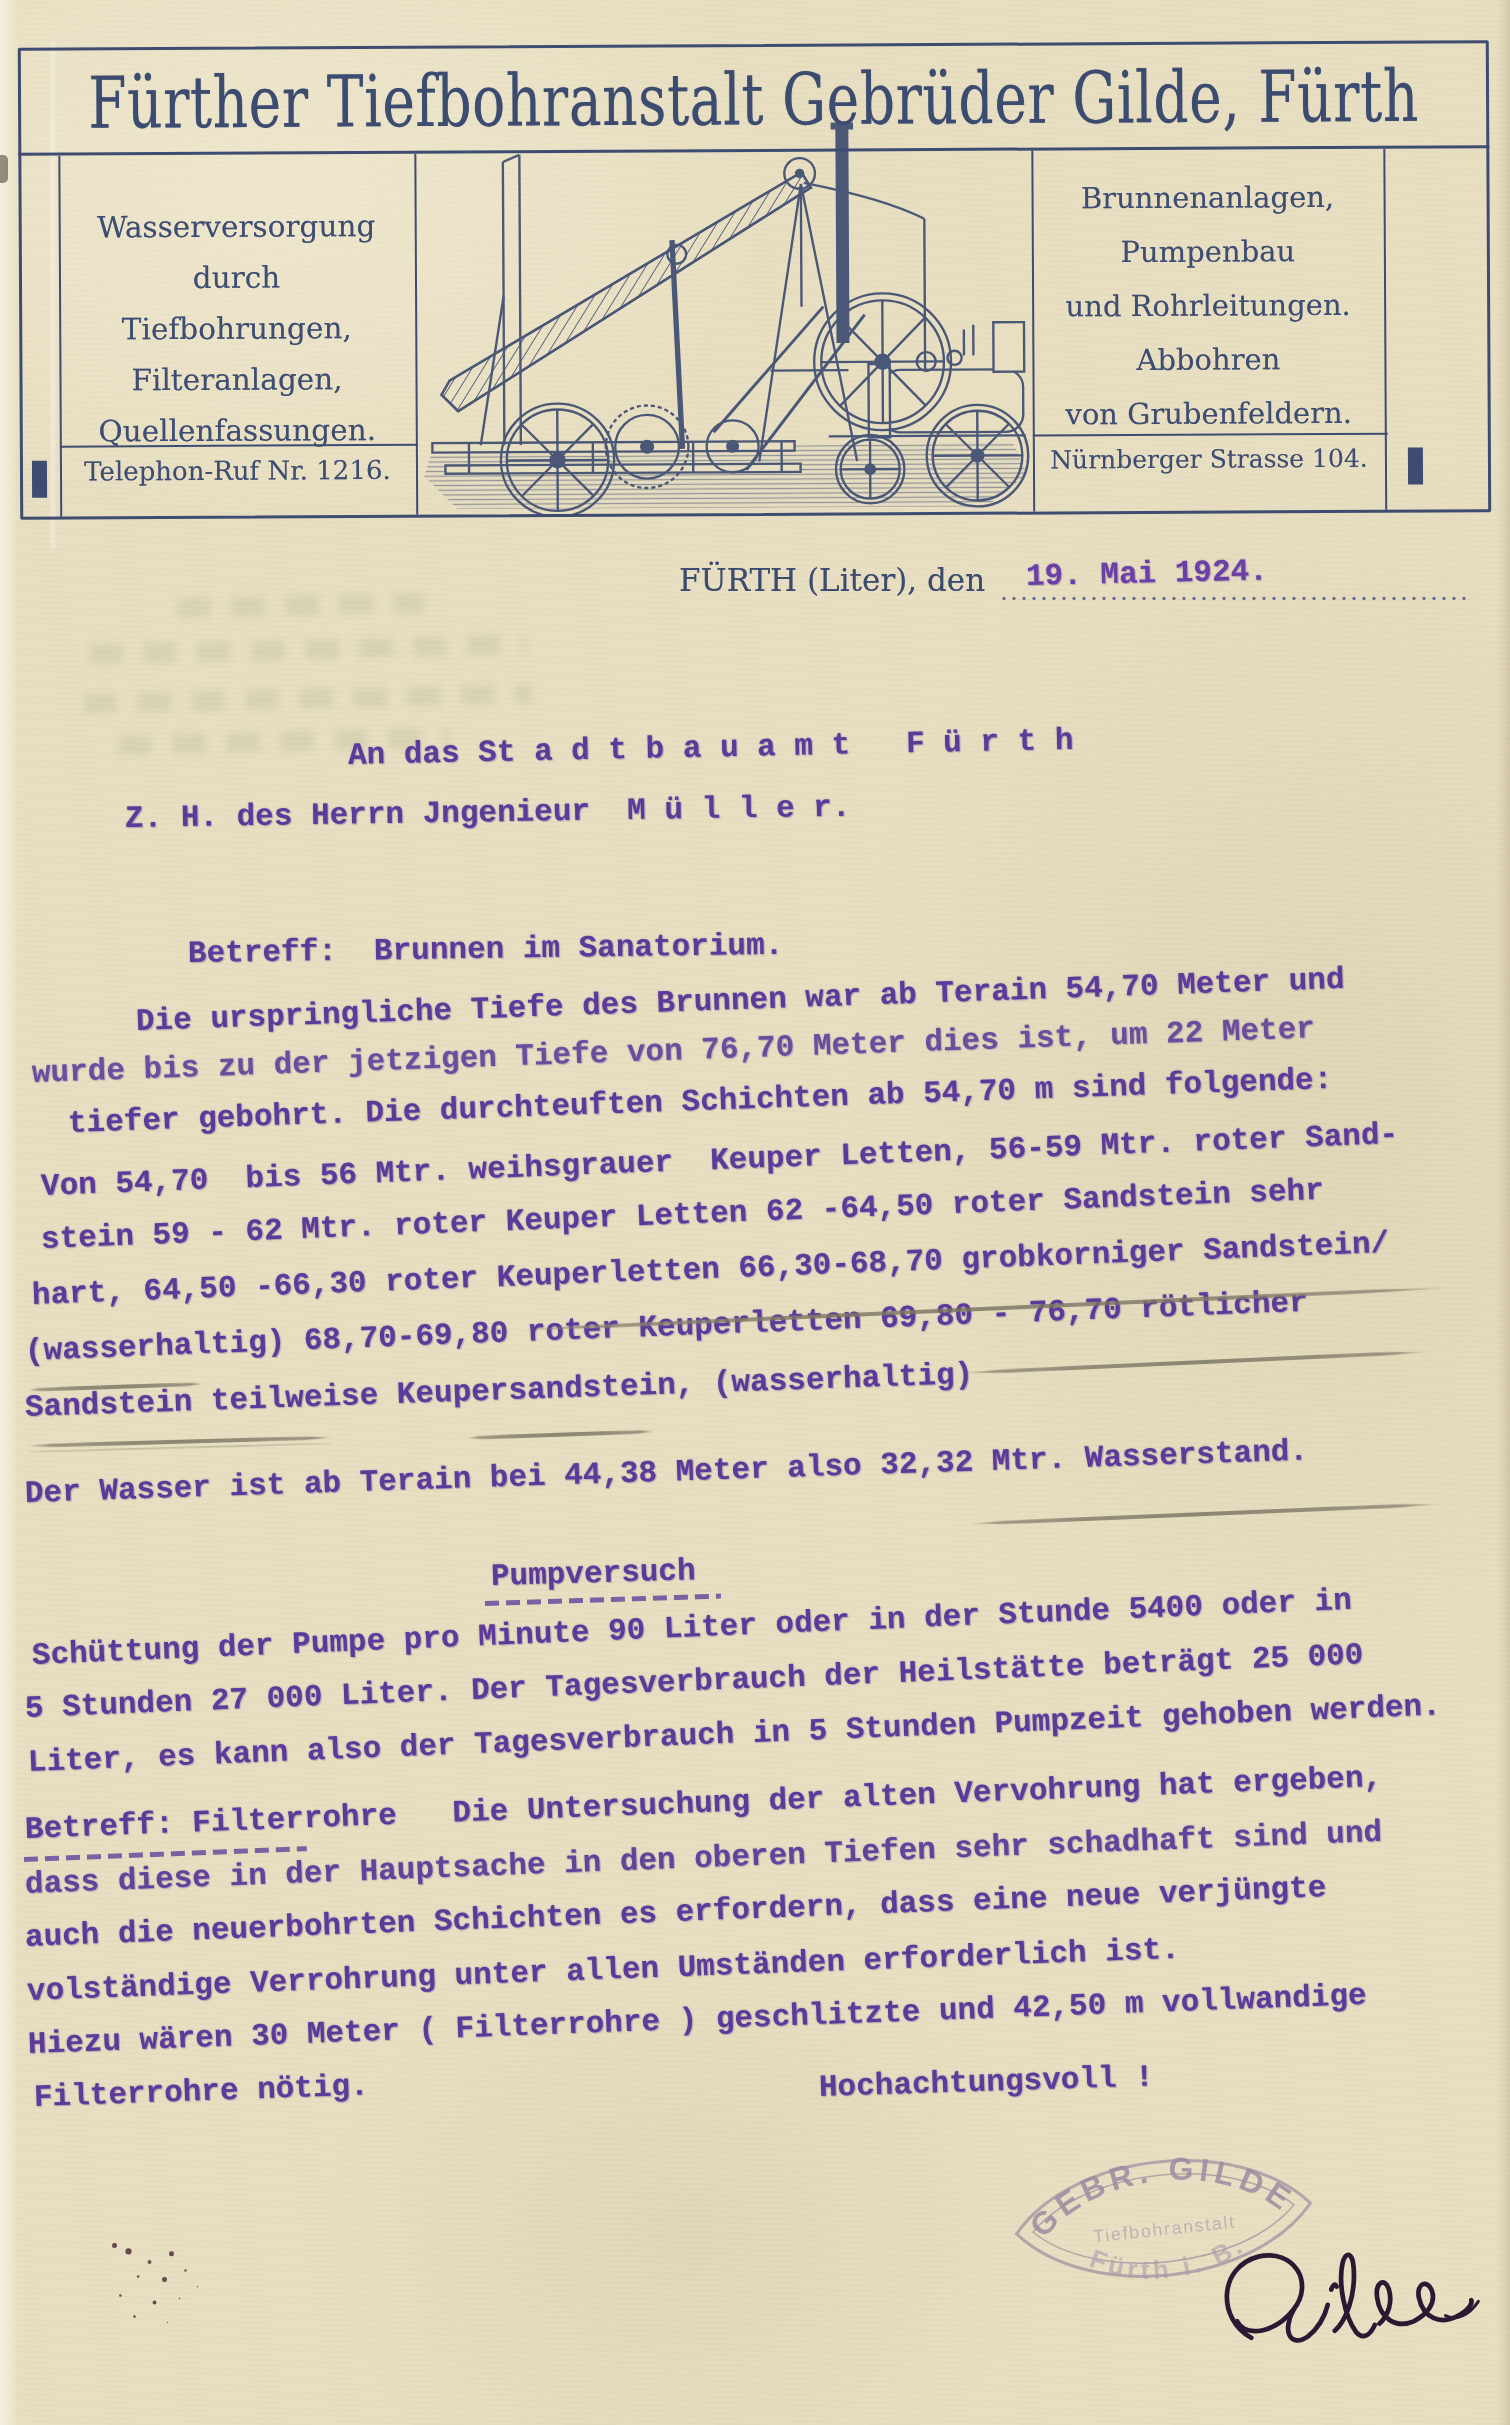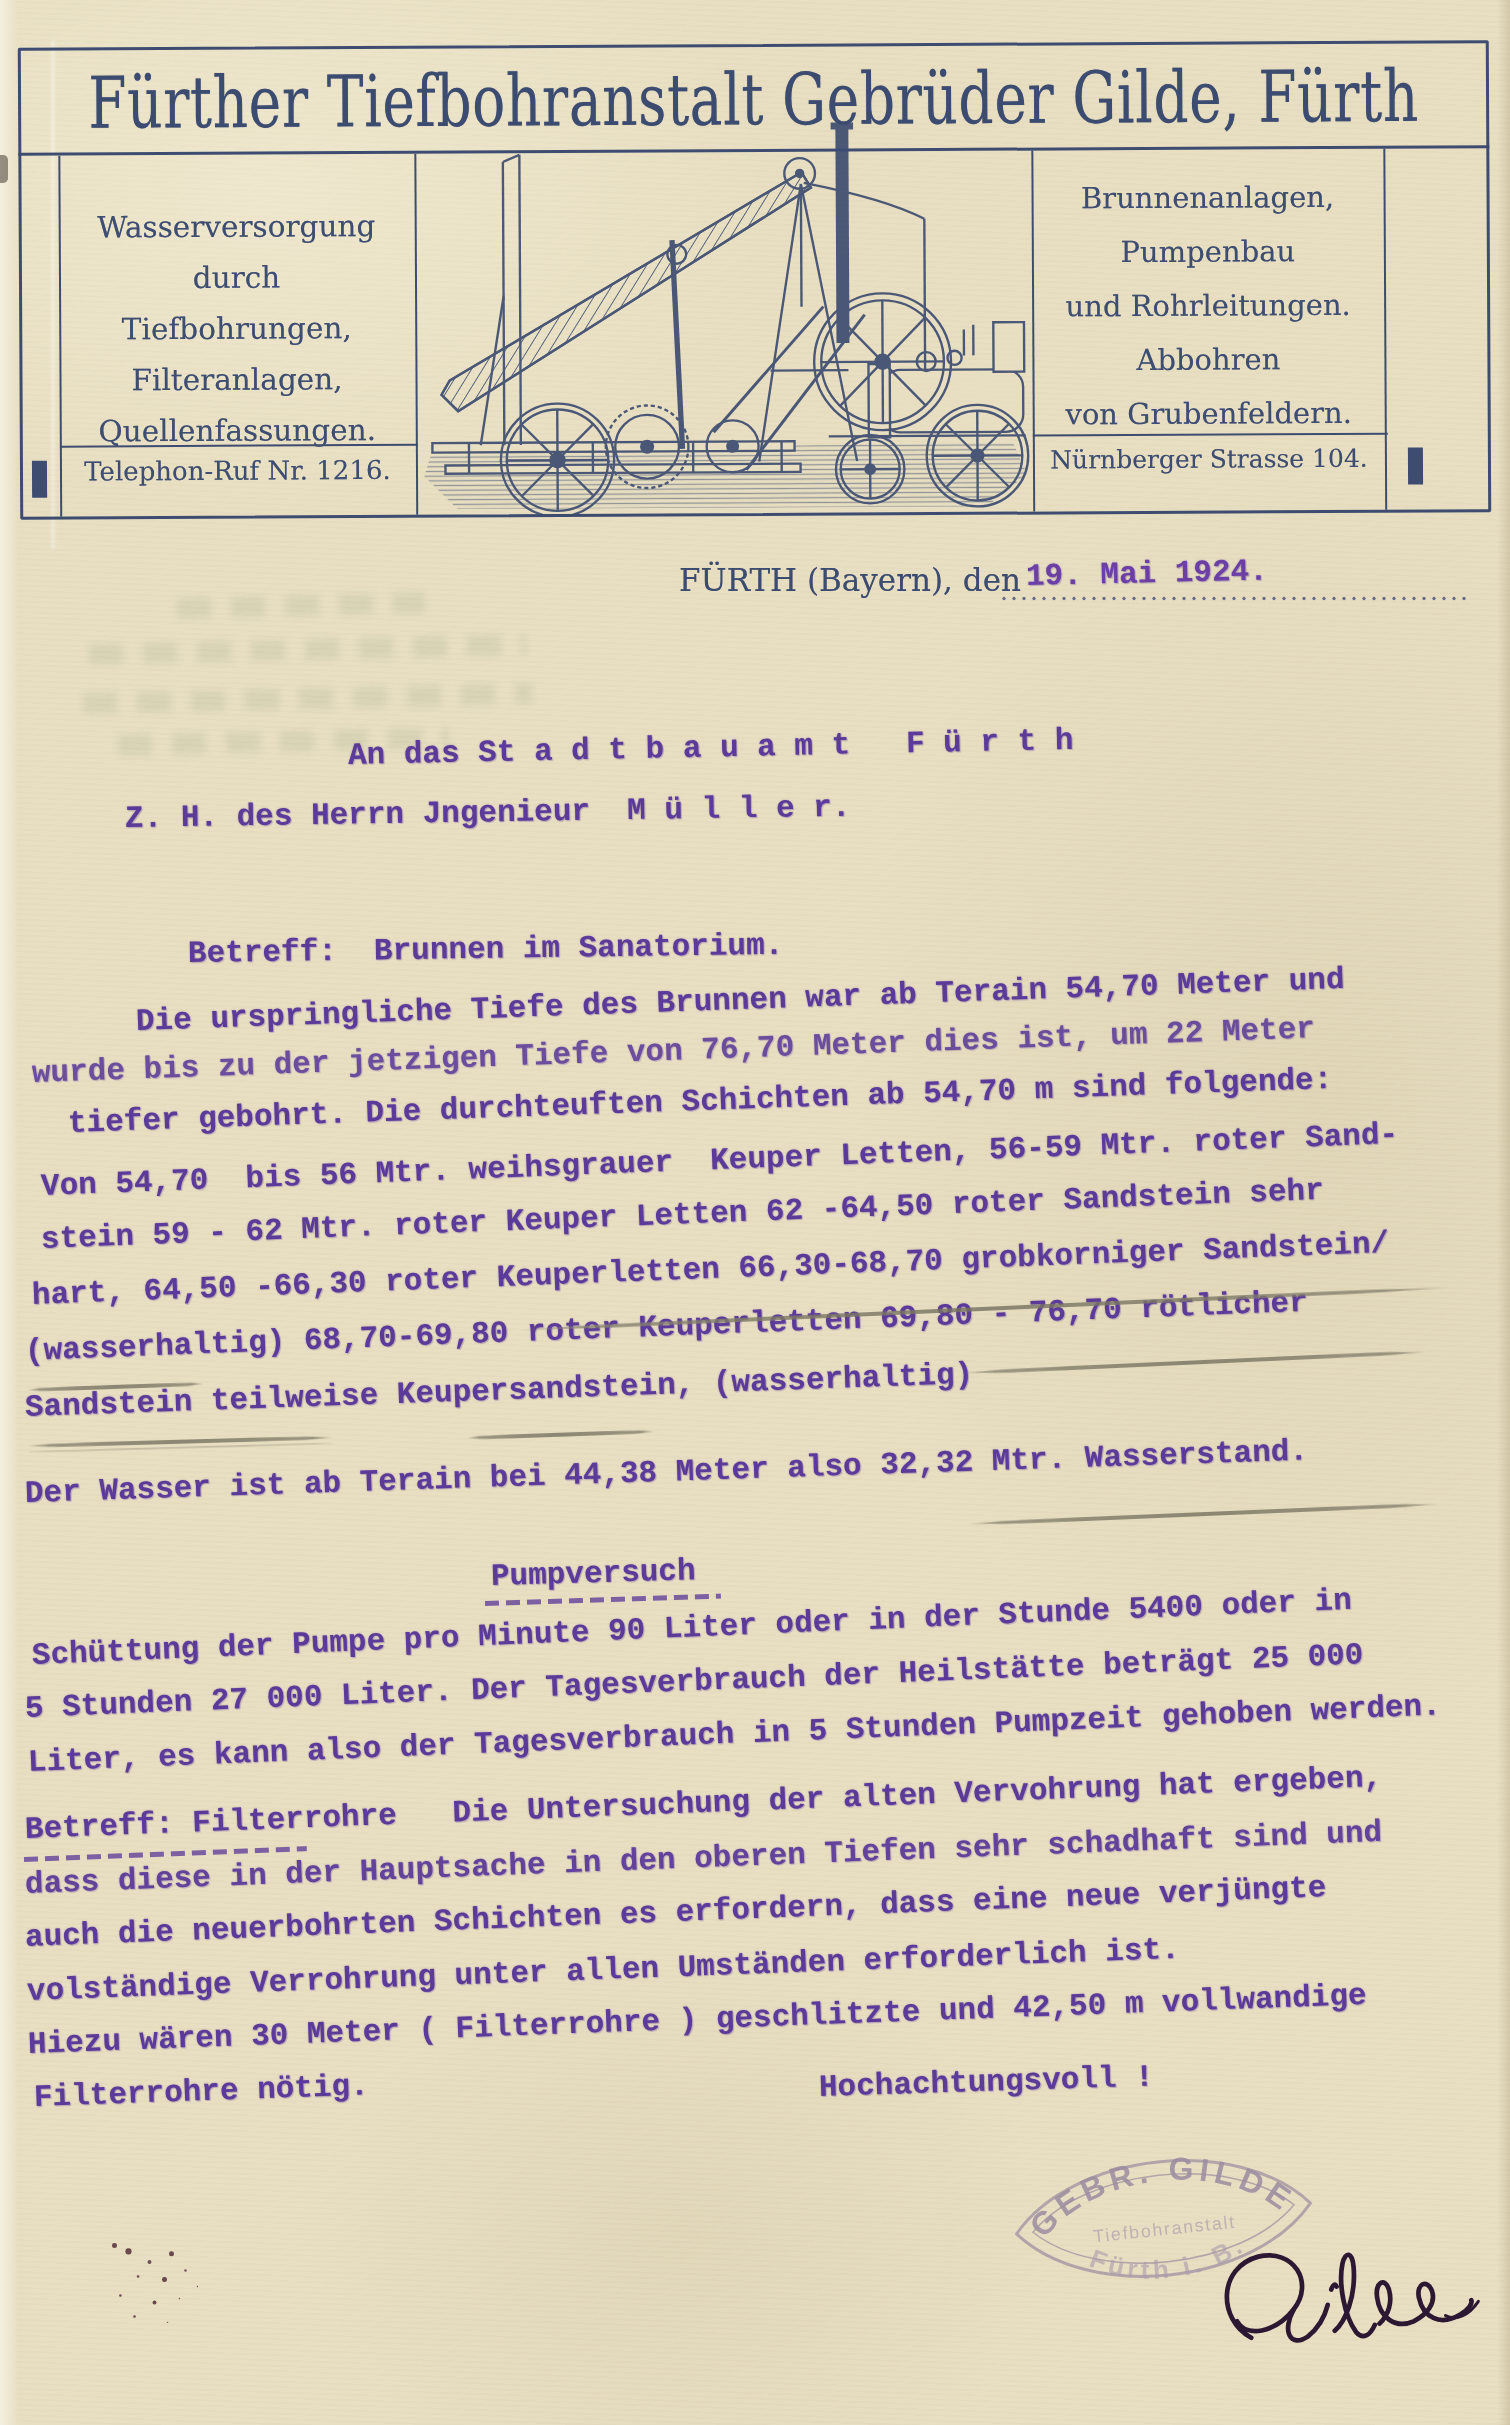--- a/index.html
+++ b/index.html
@@ -195,21 +195,21 @@
             <circle cx="770" cy="596" r="50"></circle>
           <circle cx="770" cy="596" r="8" fill="#3d4c70"></circle>
           <line x1="770" y1="546" x2="770" y2="646"></line>
             <line x1="720" y1="596" x2="820" y2="596"></line>
           <line x1="700" y1="540" x2="1034" y2="540"></line>
         </g>
       </g>
     </svg>
   </div>
 
-  <div class="p-printed" style="left:679px;top:562px;">FÜRTH (Bayern), den</div>
+  <div class="p-printed" style="left:679px;top:562px;">FÜRTH (Liter), den</div>
   <div class="dotted" style="left:999px;top:596px;width:468px;"></div>
   <div class="t" style="left:1026px;top:560px;transform:rotate(-1.3deg);color:#6b3fa6;">19. Mai 1924.</div>
 
   <div class="ghost" style="left:177px;top:595px;width:248px;"></div>
   <div class="ghost" style="left:89px;top:639px;width:437px;"></div>
   <div class="ghost" style="left:83px;top:688px;width:449px;"></div>
   <div class="ghost" style="left:118px;top:731px;width:331px;"></div>
 
   <div class="t" style="left:348px;top:739px;transform:rotate(-1.2deg);">An das St a d t b a u a m t   F ü r t h</div>
   <div class="t" style="left:125px;top:802px;transform:rotate(-0.9deg);">Z. H. des Herrn Jngenieur  M ü l l e r.</div>

